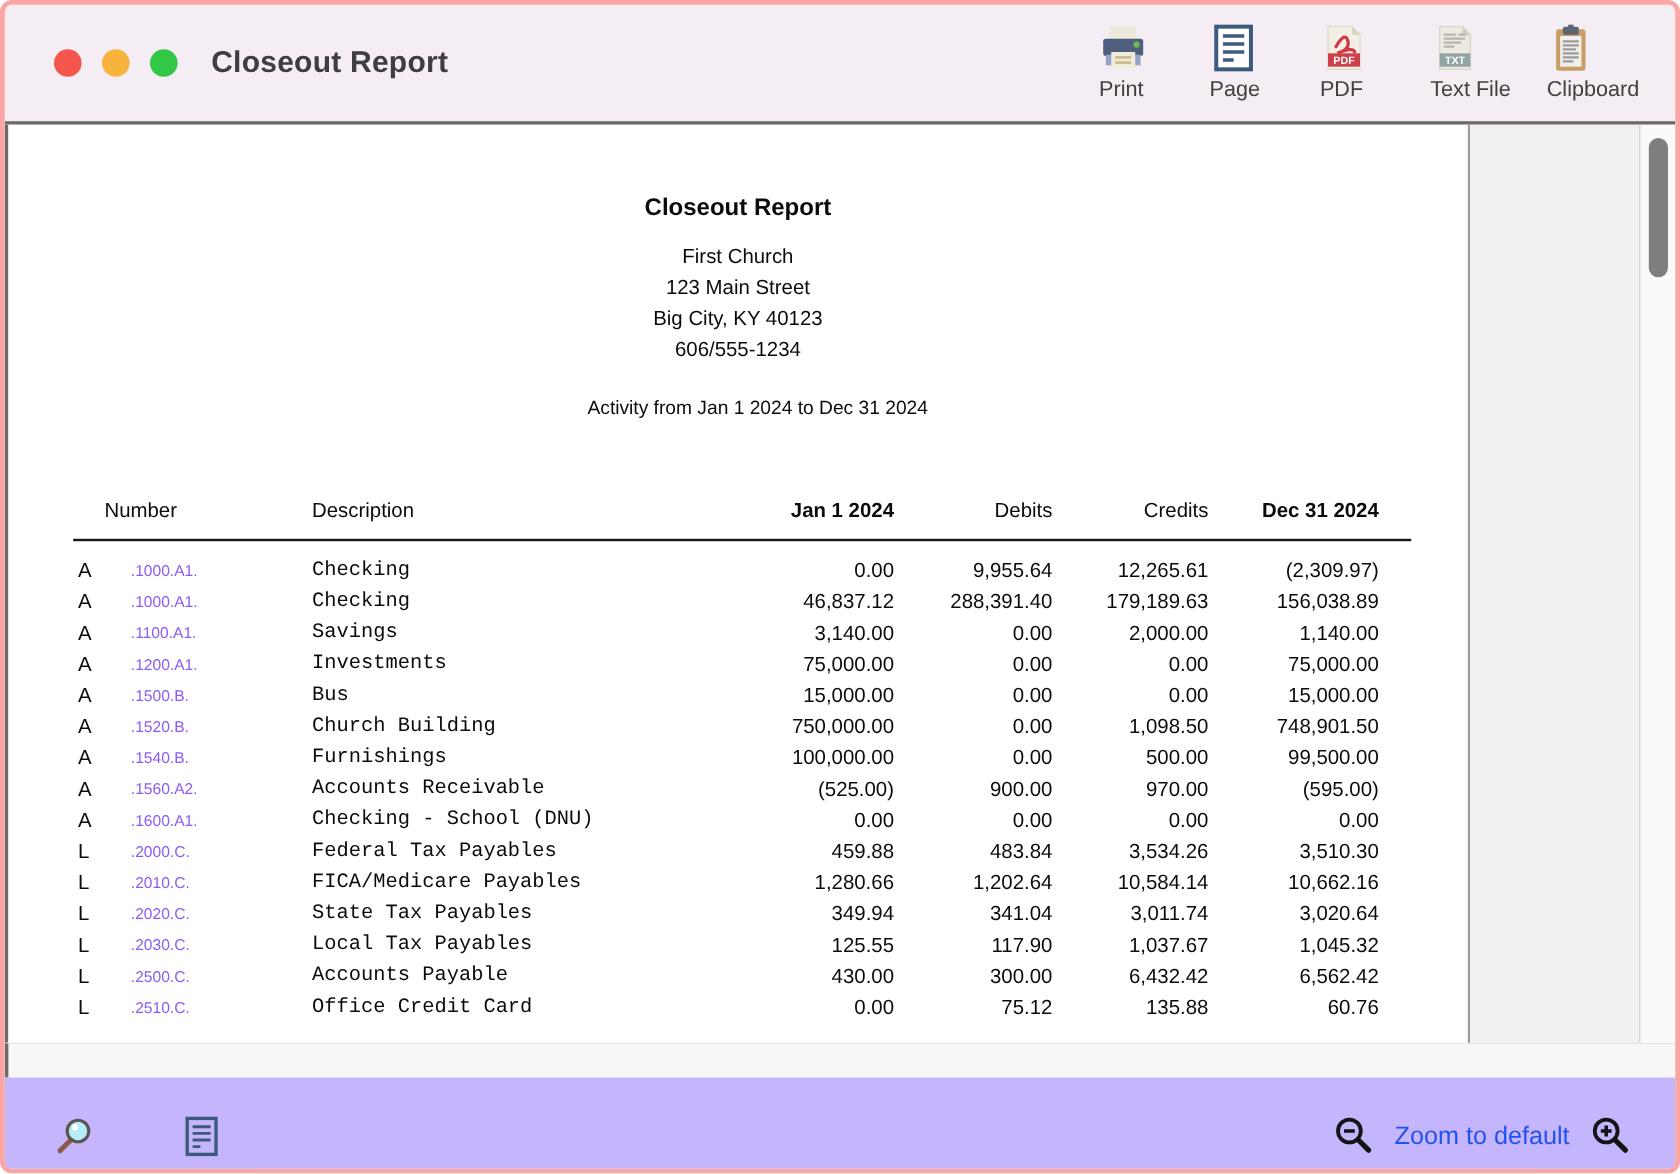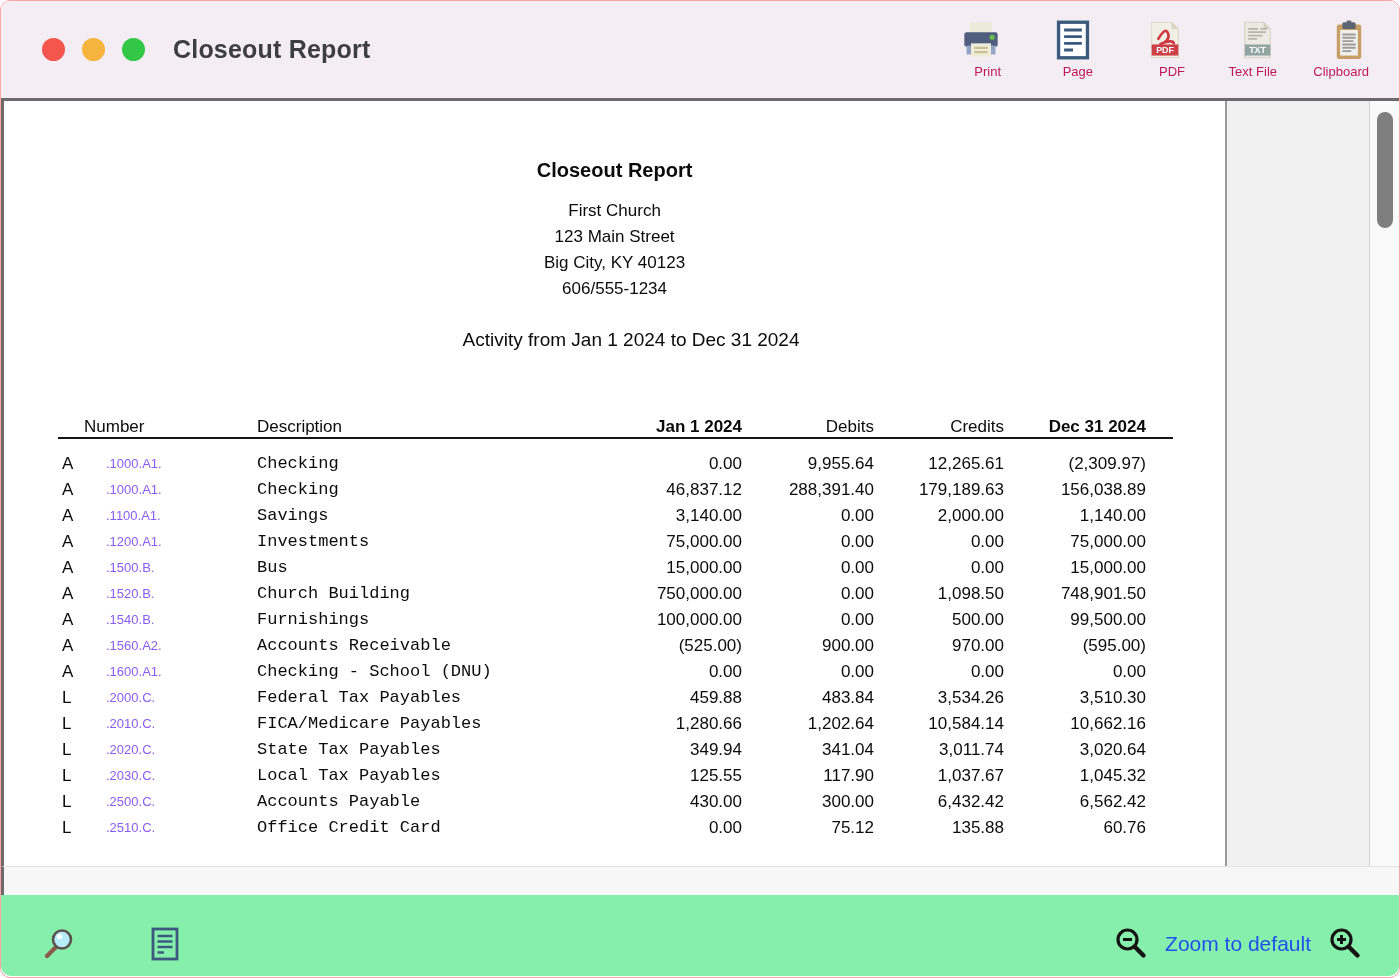--- a/index.html
+++ b/index.html
@@ -1,85 +1,85 @@
 <!DOCTYPE html>
 <html><head>
 <meta charset="utf-8">
 <style>
   * { margin:0; padding:0; box-sizing:border-box; }
   html,body { background:#fff; font-family:"Liberation Sans", sans-serif; }
   .window {
     width:1400px; height:978px; border-radius:10px; overflow:hidden;
-    border:1px solid #fca5a5; background:#fff; position:relative;
+    border:4px solid #fca5a5; background:#fff; position:relative;
   }
 
   
   .titlebar {
     height:100px; background:#f4edf3; border-bottom:3px solid #6e6a6c;
     display:flex; align-items:center; padding:0 30px 0 41px;
   }
   .lights { display:flex; gap:17px; align-items:center; }
   .light { width:23px; height:23px; border-radius:50%; cursor:default; }
   .light.red    { background:#f4554d; }
   .light.yellow { background:#f6b33d; }
   .light.green  { background:#33c748; }
   .win-title {
     margin-left:28px; font-size:25px; font-weight:bold; color:#3d3d44;
     letter-spacing:.2px;
   }
   .tb-spacer { flex:1; }
   .tb-buttons { display:flex; align-items:flex-start; gap:30px; }
   .tb-btn {
-    display:flex; flex-direction:column; align-items:flex-end; gap:4px;
+    display:flex; flex-direction:column; align-items:flex-start; gap:4px;
     min-width:62px; cursor:pointer;
   }
   .tb-btn .ico { width:40px; height:40px; display:block; }
-  .tb-btn .lbl { font-size:13px; color:#be185d; }
+  .tb-btn .lbl { font-size:18px; color:#404040; }
 
   
   .main { display:flex; height:765px; border-left:3px solid #6e6a6c; background:#fff; }
   .doc-viewport { width:1222px; height:765px; overflow:hidden; background:#fff; position:relative; }
   .side-panel { width:144px; background:#f2f1f1; border-left:2px solid #9b9b9b; }
   .scroll-track { width:30px; background:#fbfafa; border-left:1px solid #d2d0d0; position:relative; }
   .scroll-thumb {
     position:absolute; top:11px; left:7px; width:16px; height:116px;
     background:#7e7e7e; border-radius:8px;
   }
 
   
   .report { color:#0b0b0b; }
   .report-title { text-align:center; margin-top:58px; font-size:20px; font-weight:bold; }
   .org-block { text-align:center; margin-top:16px; font-size:17px; line-height:26px; }
-  .activity-line { text-align:center; margin-top:27px; font-size:19px;margin-left:33px; }
+  .activity-line { text-align:center; margin-top:27px; font-size:16px;margin-left:33px; }
 
   .table { margin:66px 0 0 54px; width:1115px; font-size:17px; }
   .thead, .trow {
     display:grid;
     grid-template-columns:48px 148px 1fr 148px 132px 130px 142px;
     align-items:baseline;
     padding-right:27px;
   }
-  .thead { border-bottom:2px solid #161616; }
+  .thead { padding-bottom:13px; border-bottom:2px solid #161616; }
   .h-number { grid-column:1 / 3; padding-left:26px; }
   .h-desc { padding-left:3px; }
   .h-num { text-align:right; }
   .h-num.bold { font-weight:bold; }
   .rows { margin-top:11px; }
   .trow { height:26px; line-height:26px; align-items:center; }
   .cell.type { padding-left:4px; font-size:17px; }
   .cell.acct { font-size:13px; color:#8b5cf6; padding-top:1px; }
   .cell.desc { padding-left:3px; white-space:nowrap;font-family:Liberation Mono, monospace; }
   .cell.num  { text-align:right; white-space:nowrap; }
 
   
   .hstrip { height:29px; background:#f8f7f7; border-top:1px solid #e4e2e2; border-left:3px solid #6e6a6c; }
 
   
   .bottombar {
-    height:81px; background:#86efac; border-radius:0 0 10px 10px;
+    height:81px; background:#c4b5fd; border-radius:0 0 10px 10px;
     display:flex; align-items:center; padding:16px 36px 0 40px;gap:20px;
   }
   .bb-icon { width:36px; height:36px; display:block; cursor:pointer; }
   .bb-left { display:flex; align-items:center; gap:70px; }
   .bb-spacer { flex:1; }
   .bb-right { display:flex; align-items:center; gap:16px; }
   .zoom-link { color:#2151ee; font-size:21px; cursor:pointer; white-space:nowrap; }
 </style>
 </head>
 <body>

